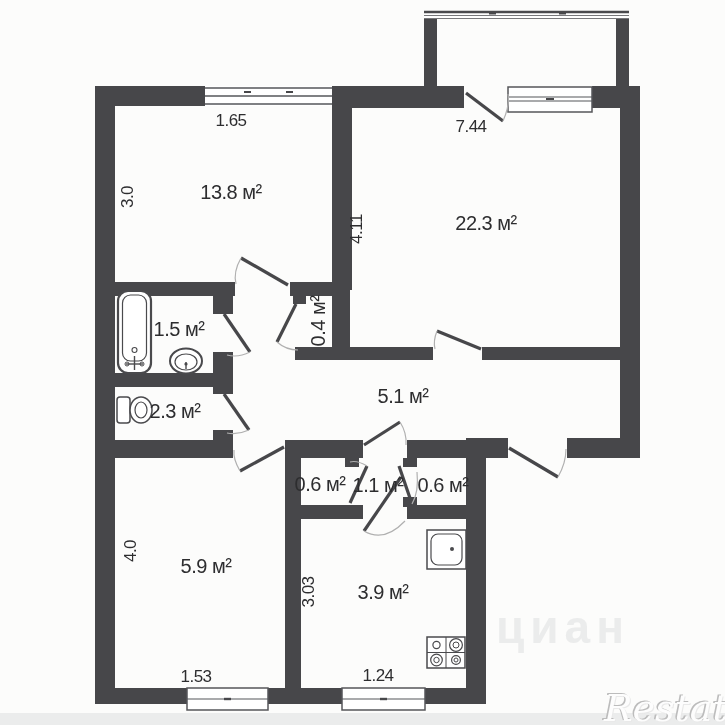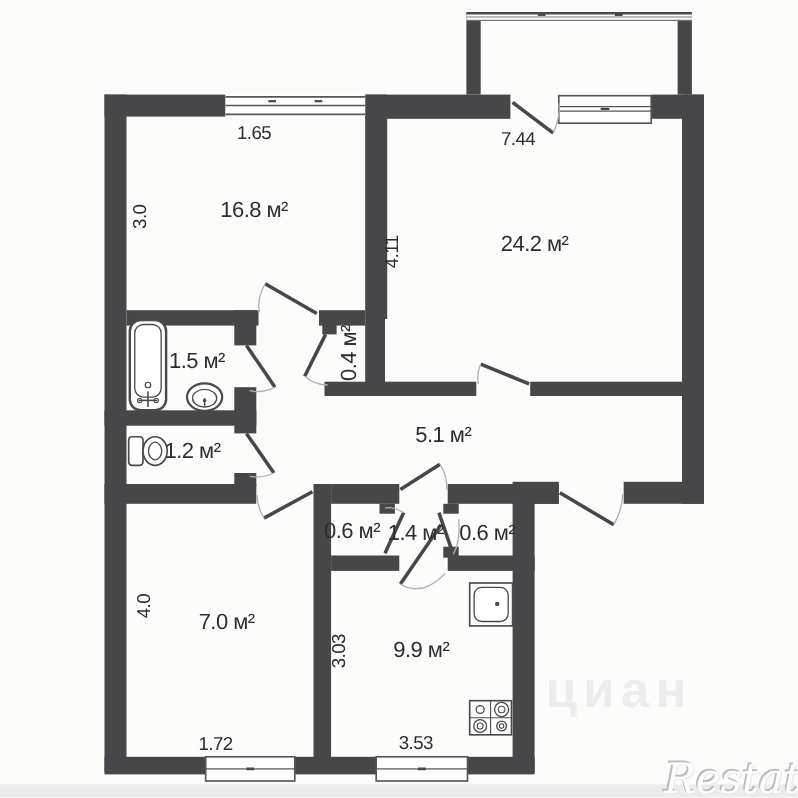--- a/index.html
+++ b/index.html
@@ -195,35 +195,35 @@
         <circle cx="456" cy="645" r="6.4" stroke-width="1.2" fill="none"></circle>
         <circle cx="456" cy="645" r="3" stroke-width="1" fill="none"></circle>
         <circle cx="436.5" cy="660" r="5.8" stroke-width="1.2" fill="none"></circle>
         <circle cx="436.5" cy="660" r="2.7" stroke-width="1" fill="none"></circle>
         <circle cx="456" cy="660" r="4.4" stroke-width="1.2" fill="none"></circle>
         <circle cx="456" cy="660" r="2" stroke-width="1" fill="none"></circle>
       </g>
     </g>
   </svg>
 
-  <div class="lbl" style="left:231px;top:192px">16.8 м²</div>
-  <div class="lbl" style="left:486px;top:223px">24.2 м²</div>
+  <div class="lbl" style="left:231px;top:192px">13.8 м²</div>
+  <div class="lbl" style="left:486px;top:223px">22.3 м²</div>
   <div class="lbl" style="left:179px;top:329px">1.5 м²</div>
-  <div class="lbl" style="left:175px;top:411px">1.2 м²</div>
+  <div class="lbl" style="left:175px;top:411px">2.3 м²</div>
   <div class="lbl rot" style="left:318px;top:321px">0.4 м²</div>
   <div class="lbl" style="left:403px;top:396px">5.1 м²</div>
-  <div class="lbl" style="left:206px;top:566px">7.0 м²</div>
-  <div class="lbl" style="left:383px;top:592px">9.9 м²</div>
+  <div class="lbl" style="left:206px;top:566px">5.9 м²</div>
+  <div class="lbl" style="left:383px;top:592px">3.9 м²</div>
   <div class="lbl" style="left:320px;top:484px">0.6 м²</div>
-  <div class="lbl" style="left:378px;top:485px">1.4 м²</div>
+  <div class="lbl" style="left:378px;top:485px">1.1 м²</div>
   <div class="lbl" style="left:443px;top:485px">0.6 м²</div>
 
   <div class="lbl dim" style="left:231px;top:121px">1.65</div>
   <div class="lbl dim rot" style="left:128px;top:197px">3.0</div>
   <div class="lbl dim" style="left:471px;top:127px">7.44</div>
   <div class="lbl dim rot" style="left:357px;top:229px">4.11</div>
   <div class="lbl dim rot" style="left:131px;top:551px">4.0</div>
-  <div class="lbl dim" style="left:196px;top:677px">1.72</div>
+  <div class="lbl dim" style="left:196px;top:677px">1.53</div>
   <div class="lbl dim rot" style="left:309px;top:592px">3.03</div>
-  <div class="lbl dim" style="left:378px;top:676px">3.53</div>
+  <div class="lbl dim" style="left:378px;top:676px">1.24</div>
 
   <div class="wm-restate">Restate</div>
 </div>
 
 </body></html>

